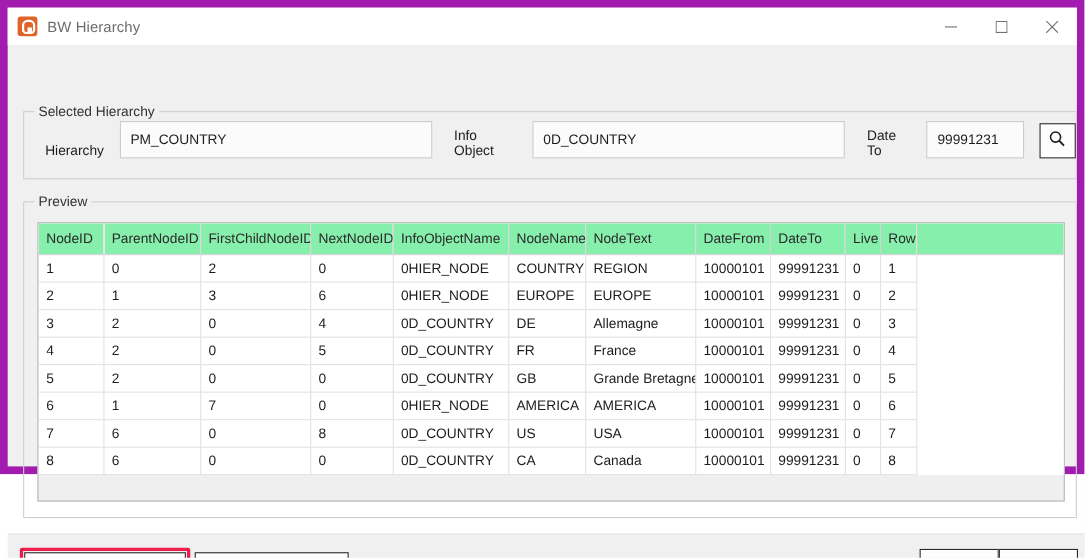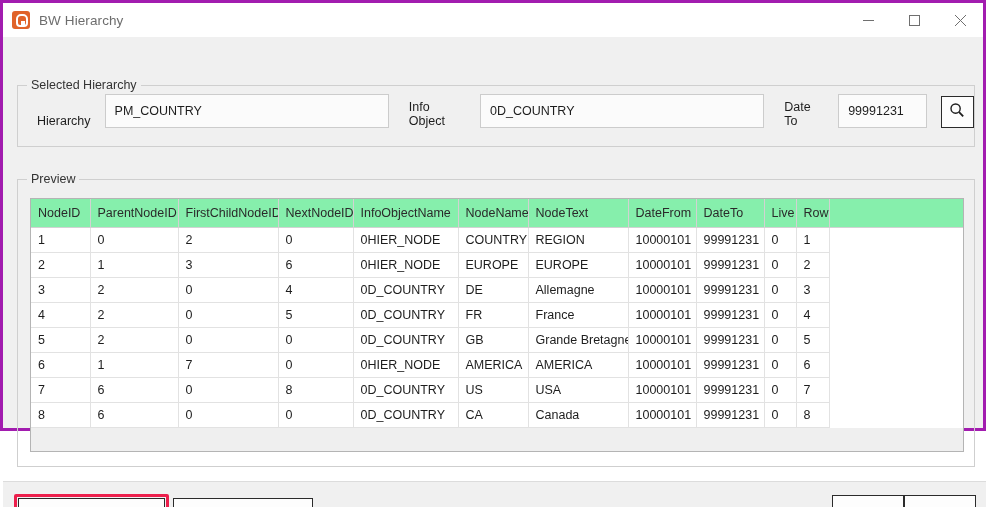--- a/index.html
+++ b/index.html
@@ -7,21 +7,21 @@
     margin: 0; padding: 0;
     width: 986px; height: 507px;
     background: #ffffff;
     font-family: "Liberation Sans", sans-serif;
     overflow: hidden;
   }
   .window {
     position: relative;
     width: 986px; height: 431px;
     background: #f0f0f0;
-    border: 3px solid #a21caf;
+    border: 7px solid #a21caf;
   }
 
   
   .titlebar {
     height: 34px;
     background: #ffffff;
     display: flex;
     align-items: center;
     position: relative;
   }
@@ -78,21 +78,21 @@
     position: absolute;
     top: -8px; left: 9px;
     background: #f0f0f0;
     padding: 0 4px;
     font-size: 12.5px;
     color: #333333;
   }
 
   
   #grp-selected {
-    left: 14px; top: 48px;
+    left: 14px; top: 60px;
     width: 958px; height: 62px;
   }
   .field-row {
     position: absolute;
     top: 12px; left: 0;
     width: 100%;
     height: 30px;
     display: flex;
     align-items: flex-end;
   }

